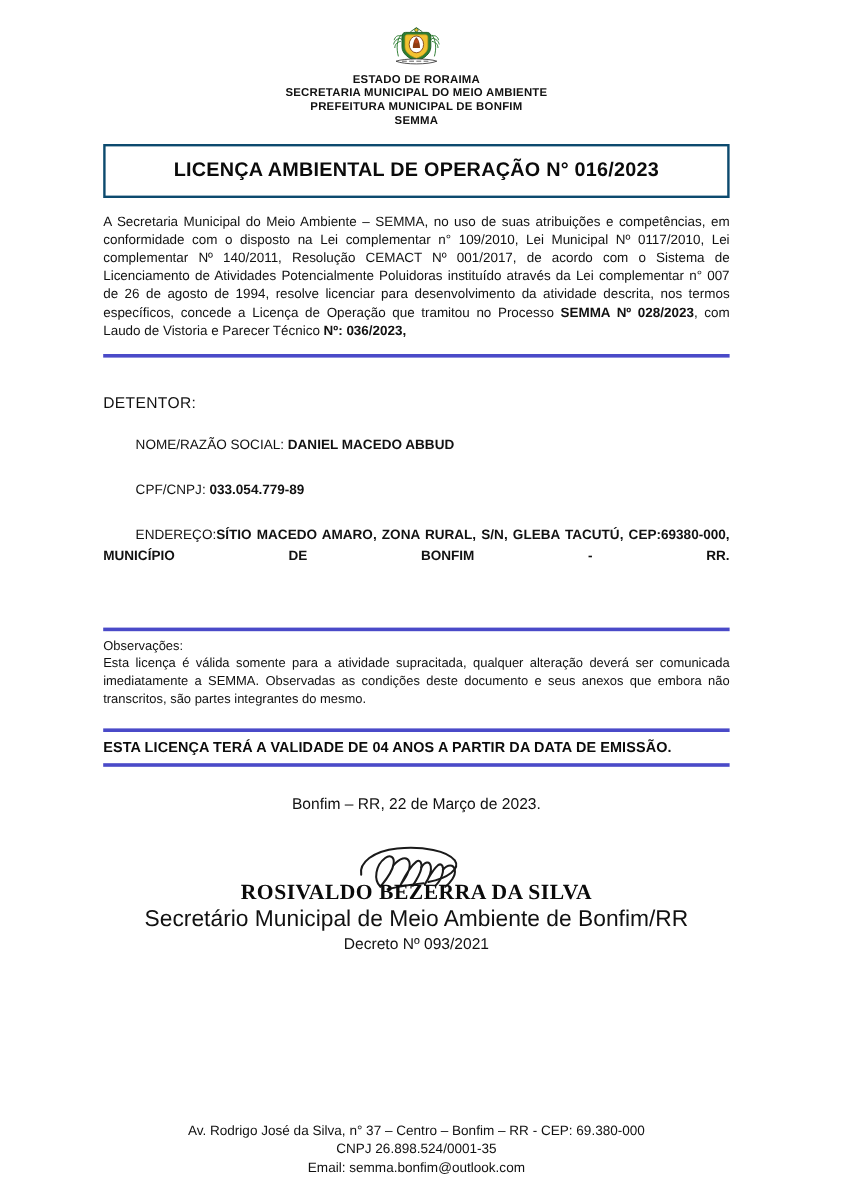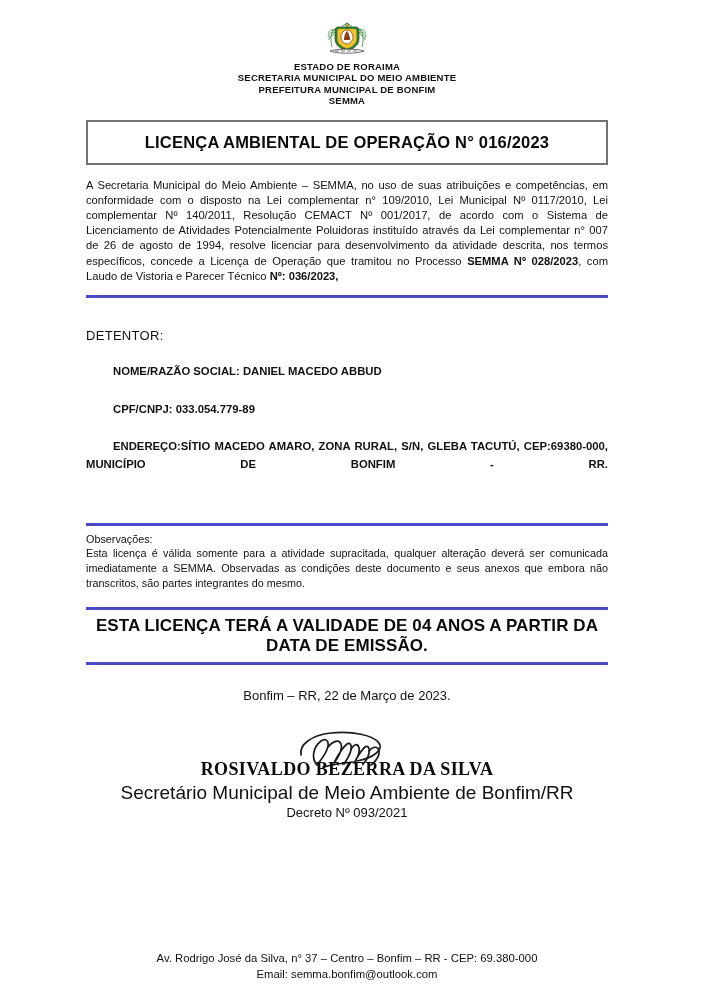--- a/index.html
+++ b/index.html
@@ -35,21 +35,21 @@
     font-weight: bold;
     line-height: 11.4px;
     letter-spacing: 0.2px;
     color: #111;
   }
   .org-lines div { white-space: nowrap; }
 
   
   .title-box {
     margin: 13px 86px 0 86px;
-    border: 2px solid #737373;
+    border: 2px solid #0c4a6e;
     height: 41px;
     display: flex;
     align-items: center;
     justify-content: center;
   }
   .title-box .title-text {
     font-size: 16.5px;
     font-weight: bold;
     letter-spacing: 0.2px;
     color: #0b0b0b;
@@ -84,21 +84,21 @@
     letter-spacing: 0.3px;
     color: #111;
   }
   .field {
     margin-top: 20px;
     font-size: 11.3px;
     line-height: 17.5px;
     text-align: justify;
     color: #111;
   }
-  .field .lbl { font-weight: bold; padding-left: 27px; }
+  .field .lbl { font-weight: normal; padding-left: 27px; }
   .field .val { font-weight: bold; }
 
   
   .justified-block {
     text-align: justify;
   }
   .justified-block::after {
     content: "";
     display: inline-block;
     width: 100%;
@@ -112,22 +112,21 @@
     line-height: 14.6px;
     text-align: justify;
     color: #111;
   }
   .obs .obs-title { display: block; text-align: left; }
 
   
   .validade-wrap { margin-top: 17px; }
   .validade {
     margin: 0 86px;
-    text-align: center;
-    font-size: 17px;
+    font-size: 12px;
     font-weight: bold;
     letter-spacing: 0.1px;
     padding: 6px 0 6px 0;
     color: #0b0b0b;
   }
 
   
   .date-line {
     margin-top: 23px;
     text-align: center;
@@ -279,16 +278,17 @@
         <path d="M36 42 C44 40 56 38 66 37"></path>
       </g>
     </svg>
     <div class="sign-name">ROSIVALDO BEZERRA DA SILVA</div>
     <div class="sign-role">Secretário Municipal de Meio Ambiente de Bonfim/RR</div>
     <div class="sign-decree">Decreto Nº 093/2021</div>
   </div>
 
   <div class="footer">
     <div>Av. Rodrigo José da Silva, n° 37 – Centro – Bonfim – RR - CEP: 69.380-000</div>
+    <div>CNPJ 26.898.524/0001-35</div>
     <div>Email: semma.bonfim@outlook.com</div>
   </div>
 
 </div>
 
 </body></html>

